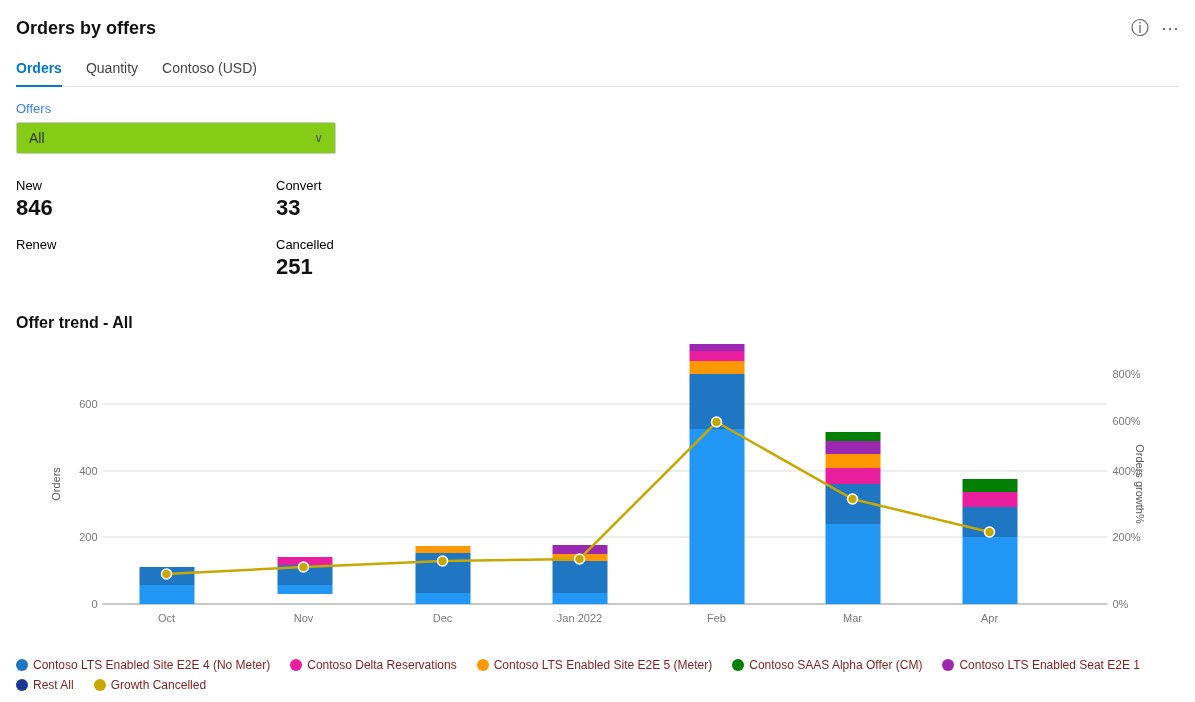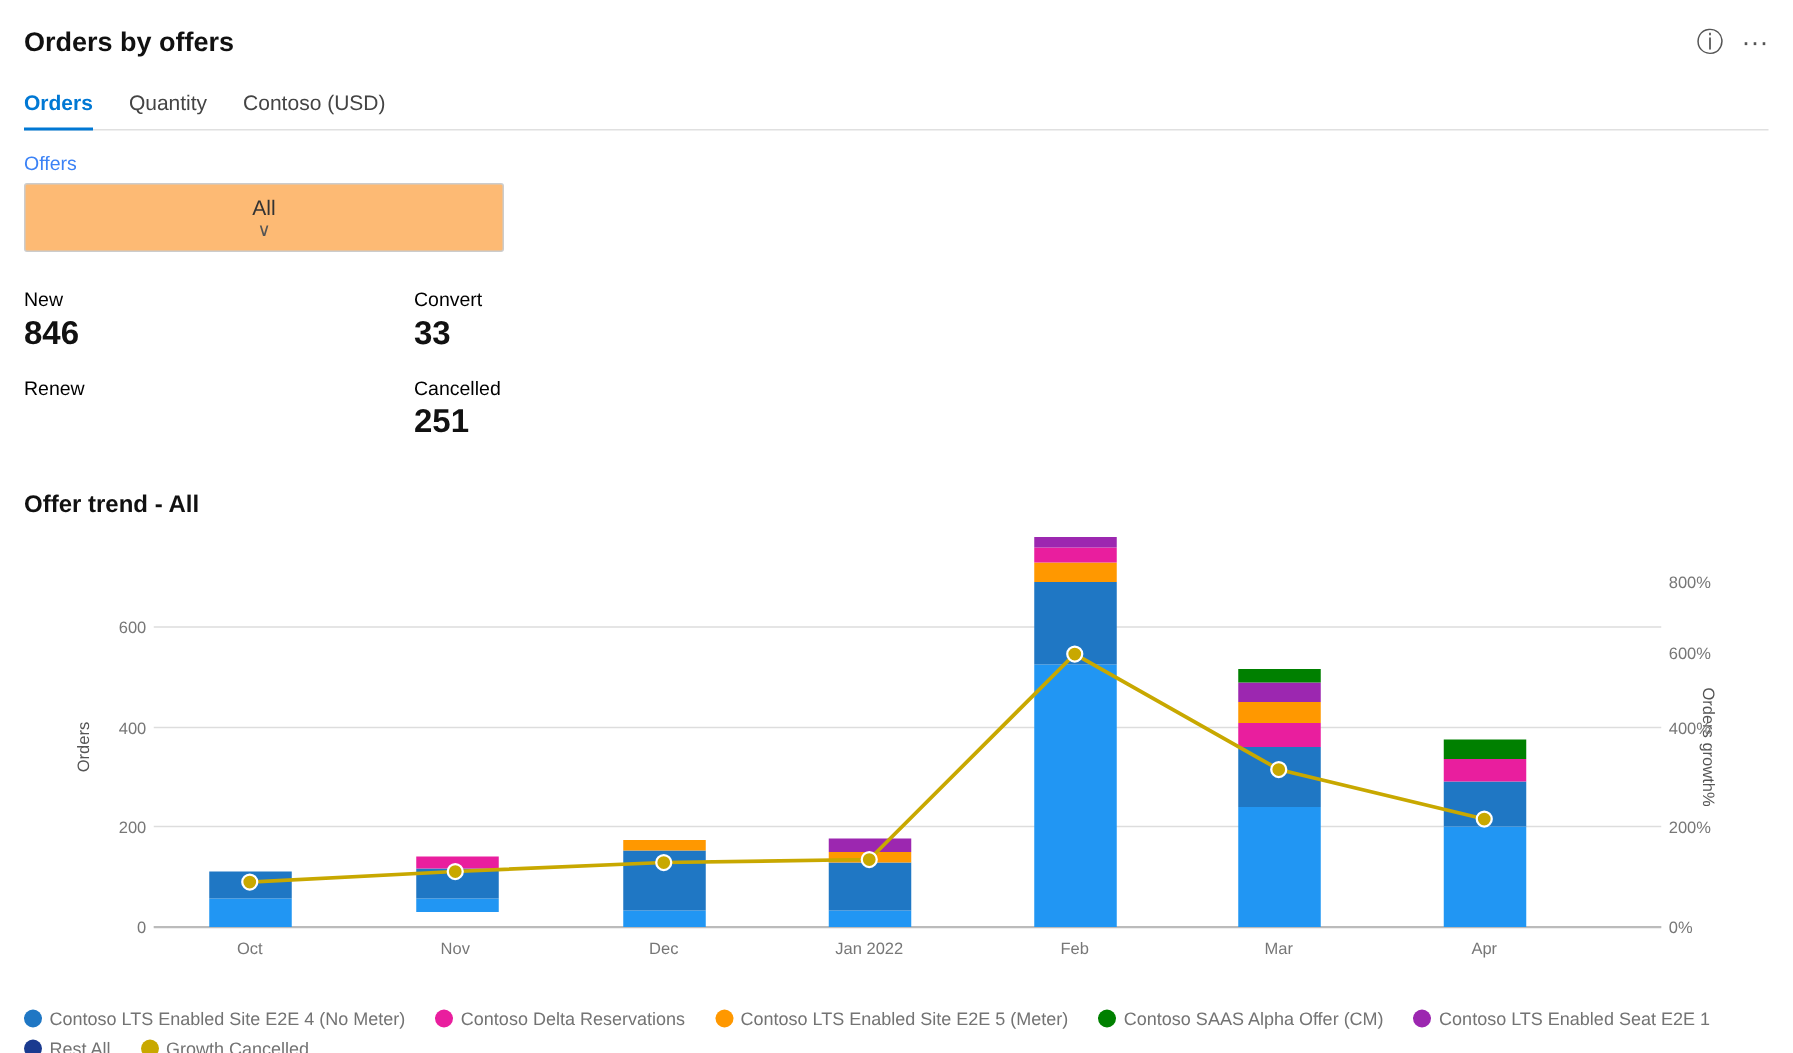--- a/index.html
+++ b/index.html
@@ -70,22 +70,21 @@
     .dropdown {
       width: 320px;
       border: 1px solid #ccc;
       border-radius: 2px;
       padding: 7px 12px;
       display: flex;
       justify-content: space-between;
       align-items: center;
       cursor: pointer;
       margin-bottom: 18px;
-      background: #fdba74;
-      flex-direction: column;
+      background: #84cc16;
     }
     .dropdown-text { font-size: 14px; color: #333; }
     .dropdown-arrow { font-size: 12px; color: #555; }
     .metrics {
       display: grid;
       grid-template-columns: 1fr 1fr;
       gap: 0;
       max-width: 520px;
       margin-bottom: 24px;
     }
@@ -119,21 +118,21 @@
     svg.chart {
       width: 100%;
       height: 100%;
     }
     .legend {
       display: flex;
       flex-wrap: wrap;
       gap: 6px 20px;
       margin-top: 14px;
       font-size: 12px;
-      color: #737373;
+      color: #7f1d1d;
     }
     .legend-item {
       display: flex;
       align-items: center;
       gap: 5px;
     }
     .legend-dot {
       width: 12px;
       height: 12px;
       border-radius: 50%;

